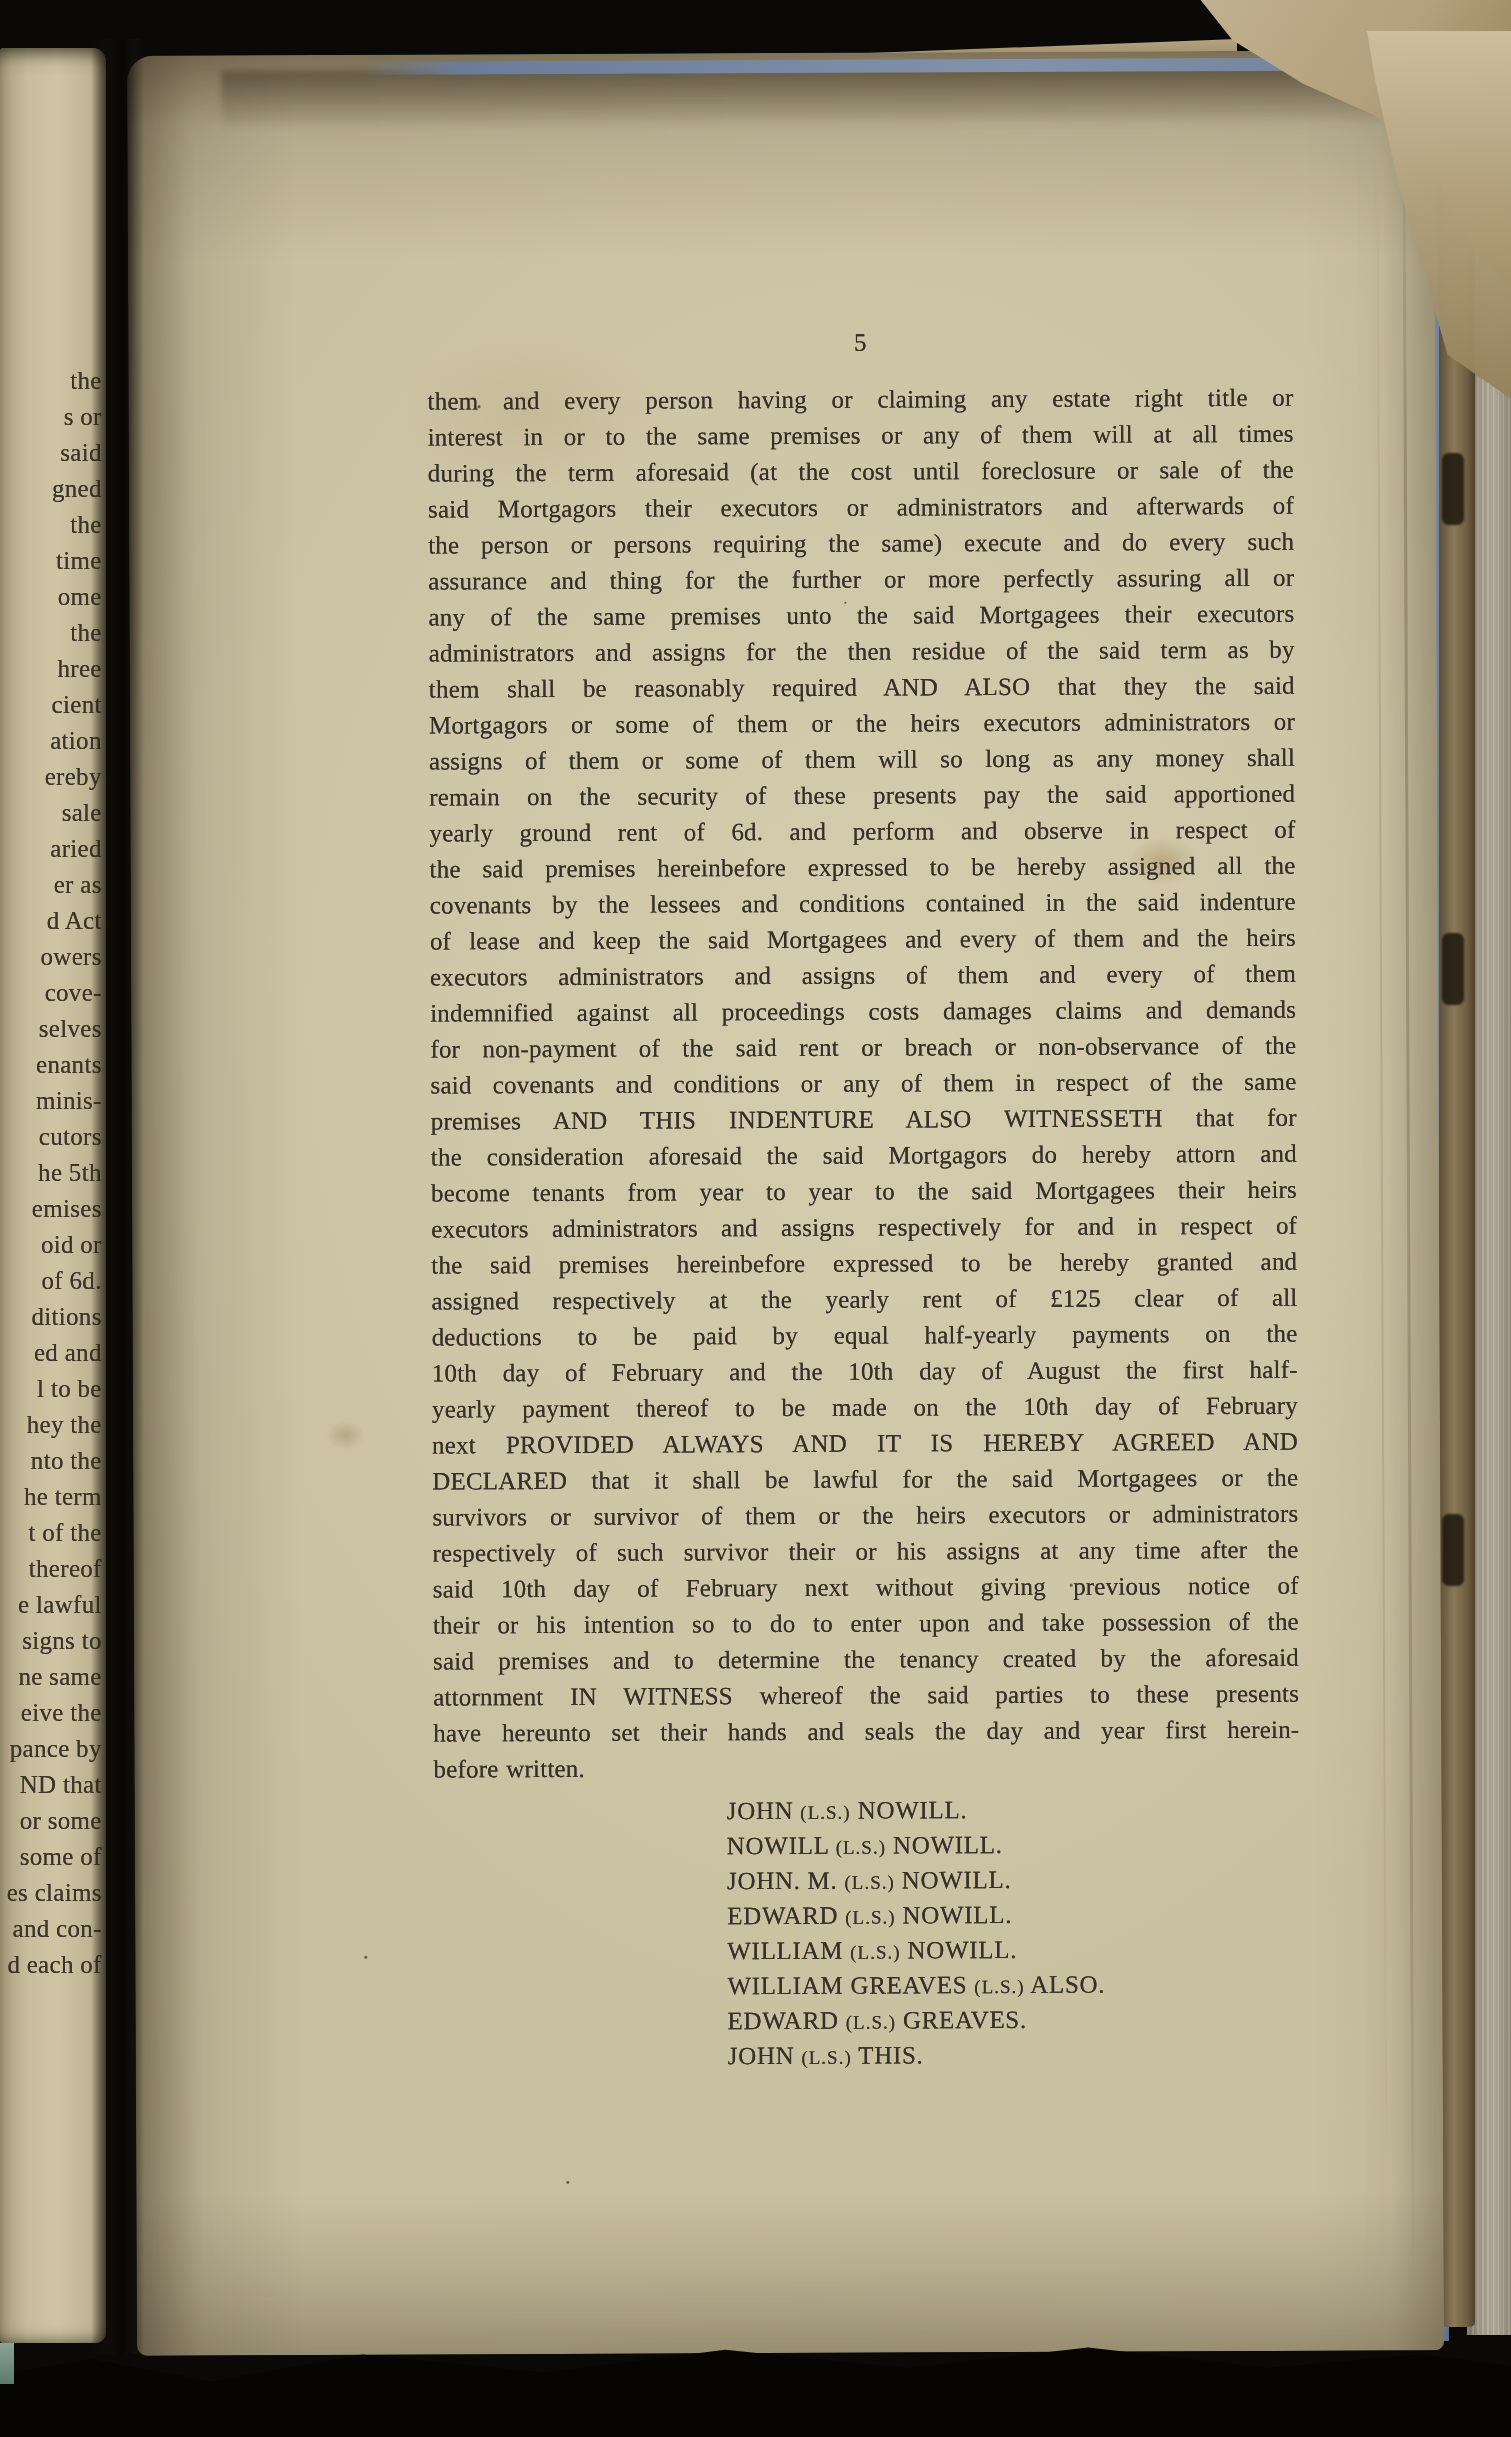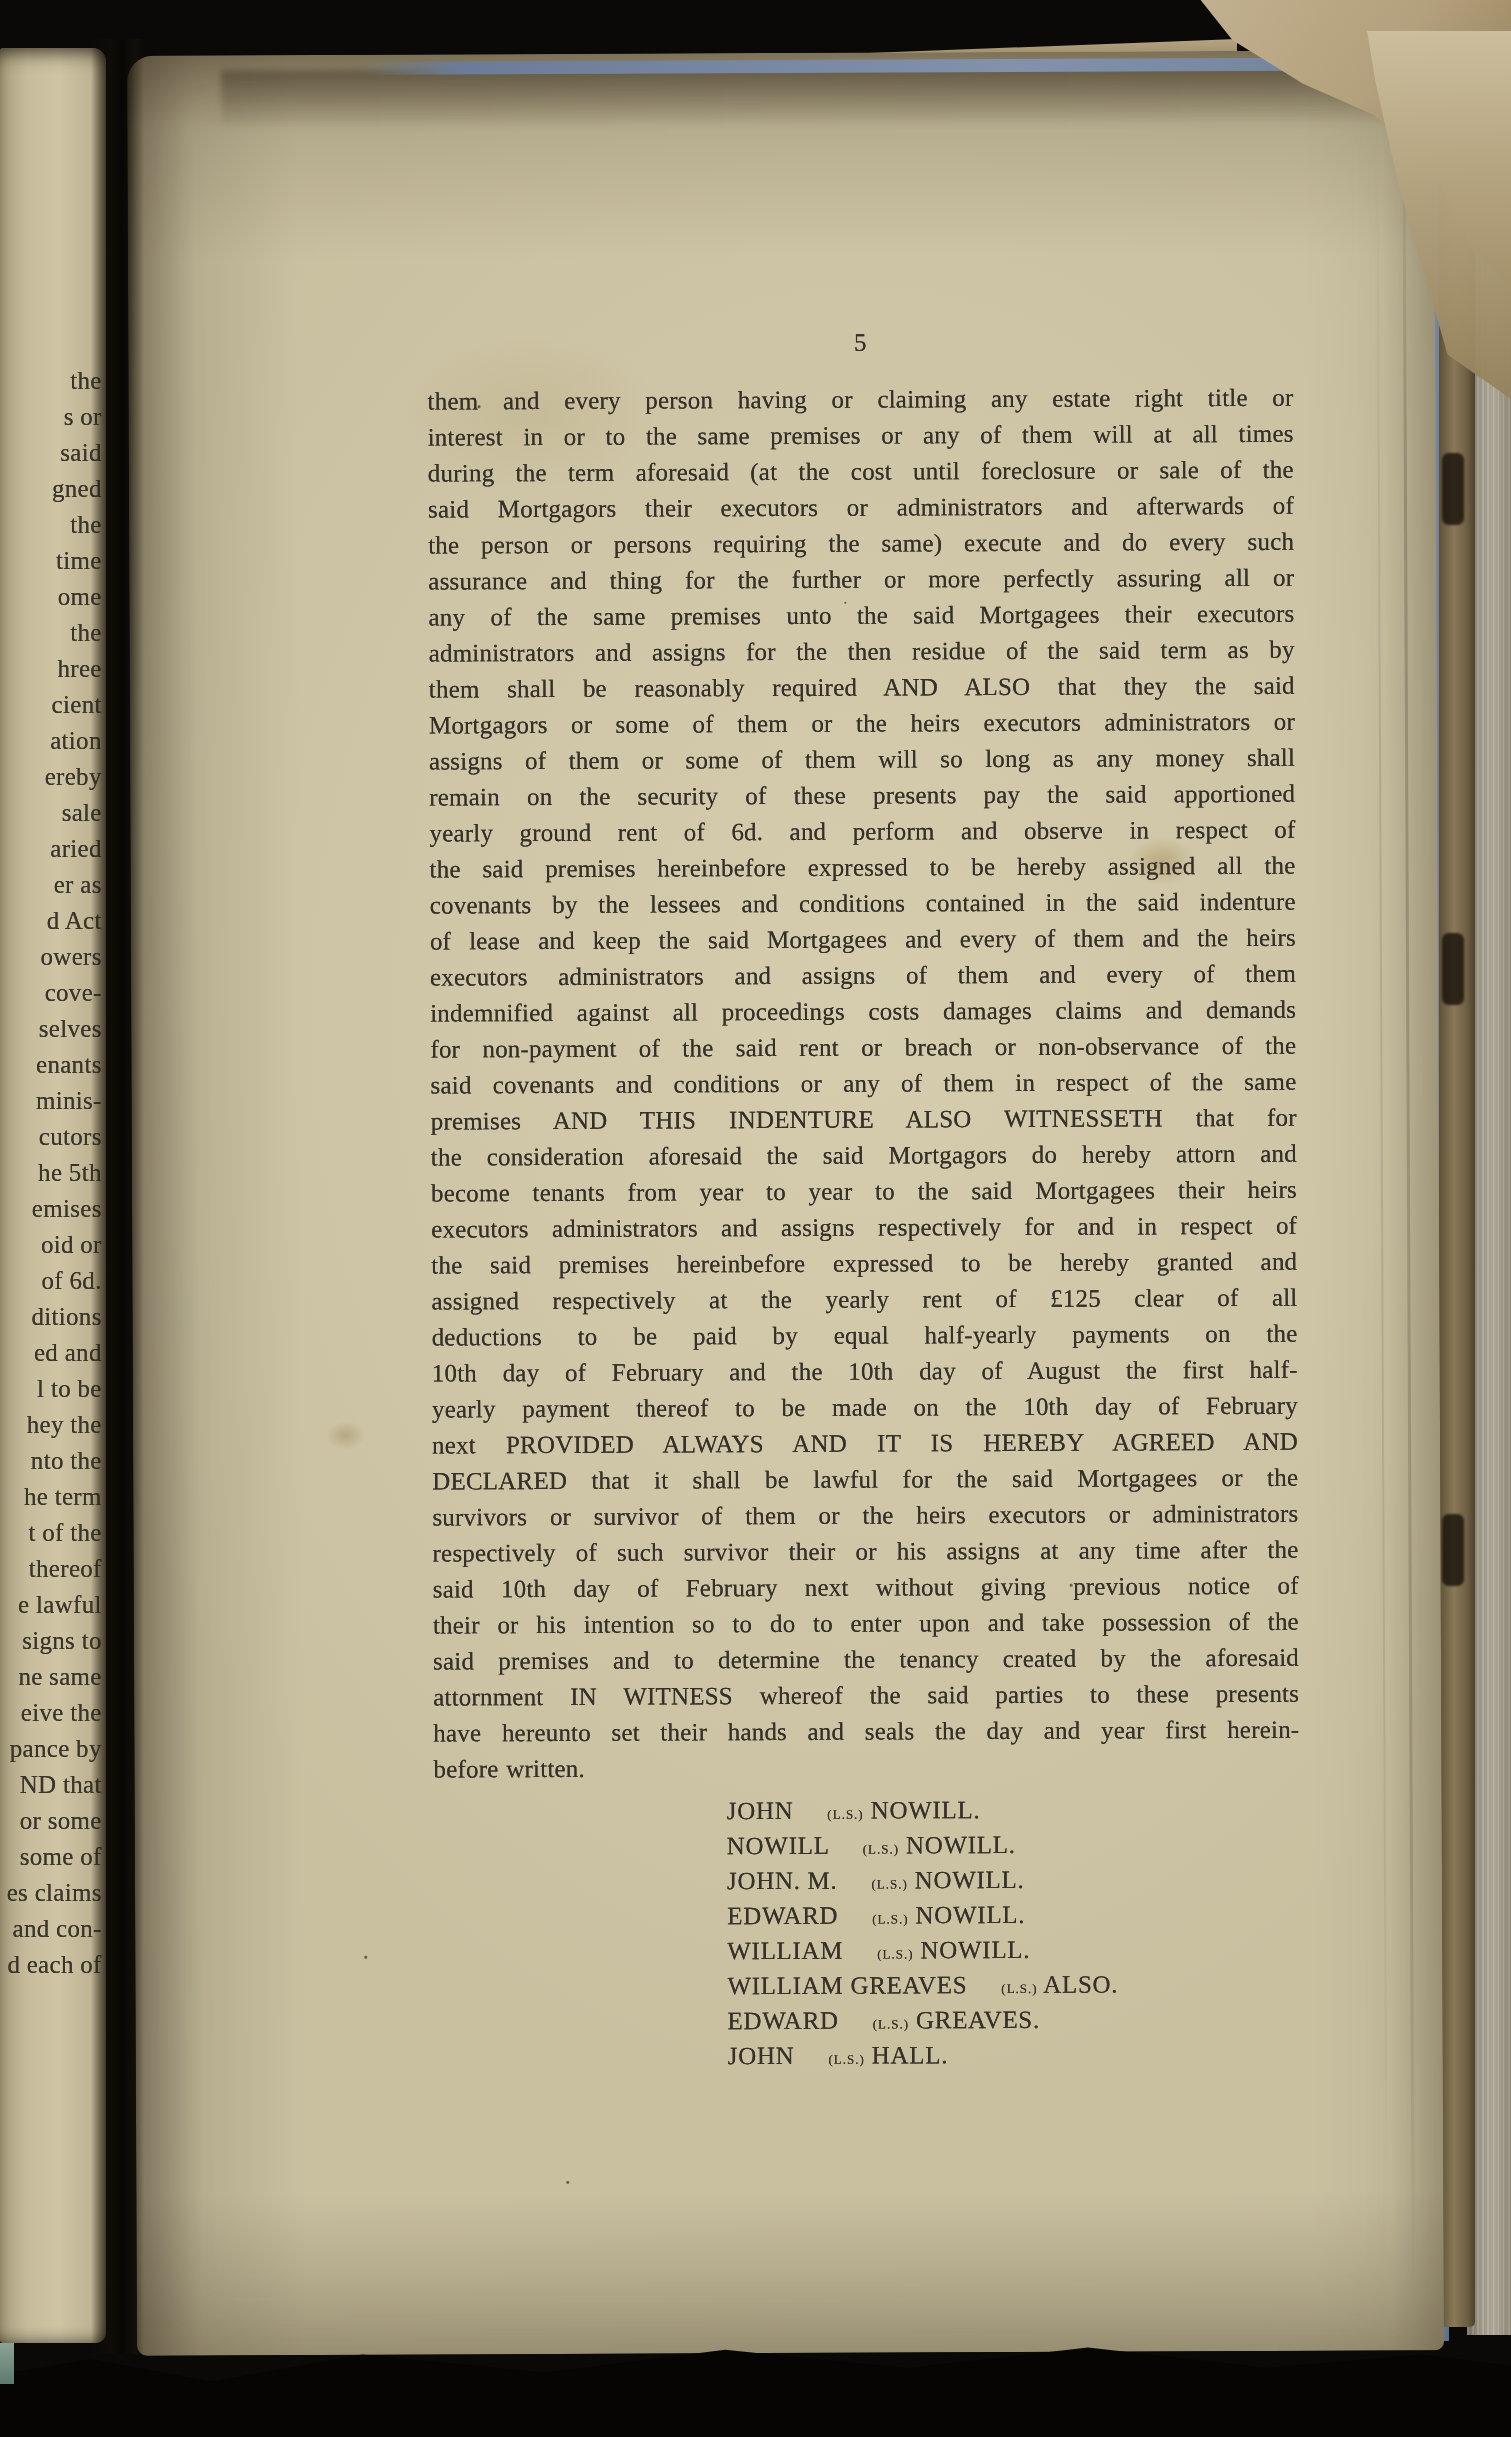--- a/index.html
+++ b/index.html
@@ -79,21 +79,21 @@
   .pagenum{position:absolute;left:299px;top:276px;width:866px;text-align:center;
     font-size:25px;color:#35302a;text-shadow:0 0 0.6px rgba(40,35,25,.85);}
   .textcol{position:absolute;left:299px;top:329px;width:866px;}
   .tline{font-size:25px;height:36px;line-height:36px;color:#35302a;
     text-align:justify;text-align-last:justify;letter-spacing:0.2px;word-spacing:1.3px;
     white-space:normal;text-shadow:0 0 0.6px rgba(40,35,25,.85);}
   .tline.last{text-align-last:left;}
   .sigs{position:absolute;left:592px;top:1740px;}
   .sig-line{font-size:25px;height:35px;line-height:35px;color:#36312a;letter-spacing:0.7px;
     white-space:nowrap;text-shadow:0 0 0.6px rgba(40,35,25,.85);}
-  .sig-seal{font-size:13px;letter-spacing:1px;margin-left:27px;}
+  .sig-seal{font-size:19px;letter-spacing:1px;}
 
   
   .bottom-black{position:absolute;left:0;bottom:0;width:1511px;height:113px;background:#060504;z-index:7;
     clip-path:polygon(0 44%,6% 30%,14% 50%,24% 26%,36% 42%,48% 22%,60% 38%,72% 20%,84% 38%,94% 26%,100% 36%,100% 100%,0 100%);}
   .teal-bit{position:absolute;left:0;top:2343px;width:13.7px;height:41px;z-index:8;
     background:linear-gradient(180deg,#8aa396,#5d7a6e);}
 </style>
 </head>
 <body>
 
@@ -217,21 +217,21 @@
     </div>
 
     <div class="sigs">
       <div class="sig-line"><span>JOHN</span> <span class="sig-seal">(L.S.)</span> <span>NOWILL.</span></div>
       <div class="sig-line"><span>NOWILL</span> <span class="sig-seal">(L.S.)</span> <span>NOWILL.</span></div>
       <div class="sig-line"><span>JOHN. M.</span> <span class="sig-seal">(L.S.)</span> <span>NOWILL.</span></div>
       <div class="sig-line"><span>EDWARD</span> <span class="sig-seal">(L.S.)</span> <span>NOWILL.</span></div>
       <div class="sig-line"><span>WILLIAM</span> <span class="sig-seal">(L.S.)</span> <span>NOWILL.</span></div>
       <div class="sig-line"><span>WILLIAM GREAVES</span> <span class="sig-seal">(L.S.)</span> <span>ALSO.</span></div>
       <div class="sig-line"><span>EDWARD</span> <span class="sig-seal">(L.S.)</span> <span>GREAVES.</span></div>
-      <div class="sig-line"><span>JOHN</span> <span class="sig-seal">(L.S.)</span> <span>HALL.</span></div>
+      <div class="sig-line"><span>JOHN</span> <span class="sig-seal">(L.S.)</span> <span>THIS.</span></div>
     </div>
   </div>
 
   <div class="gutter"></div>
   <div class="torn1"></div>
   <div class="torn2"></div>
   <div class="bottom-black"></div>
   <div class="teal-bit"></div>
 </div>
 

